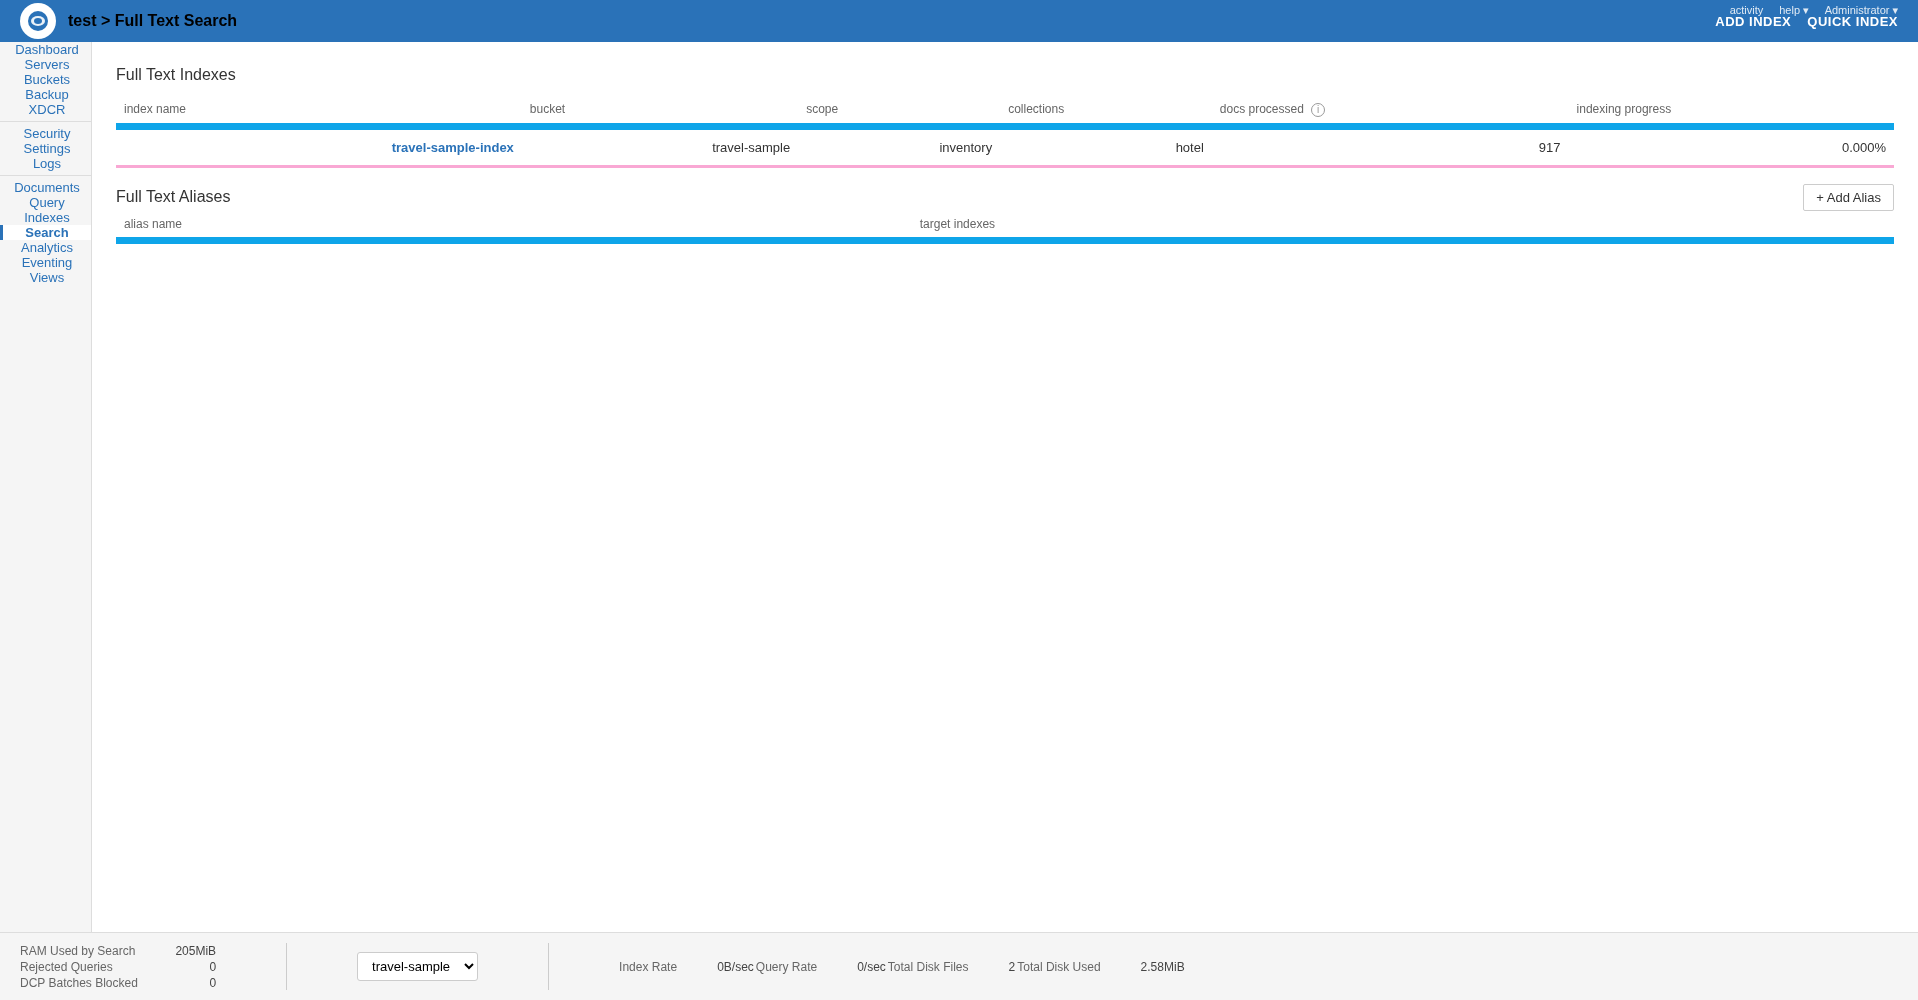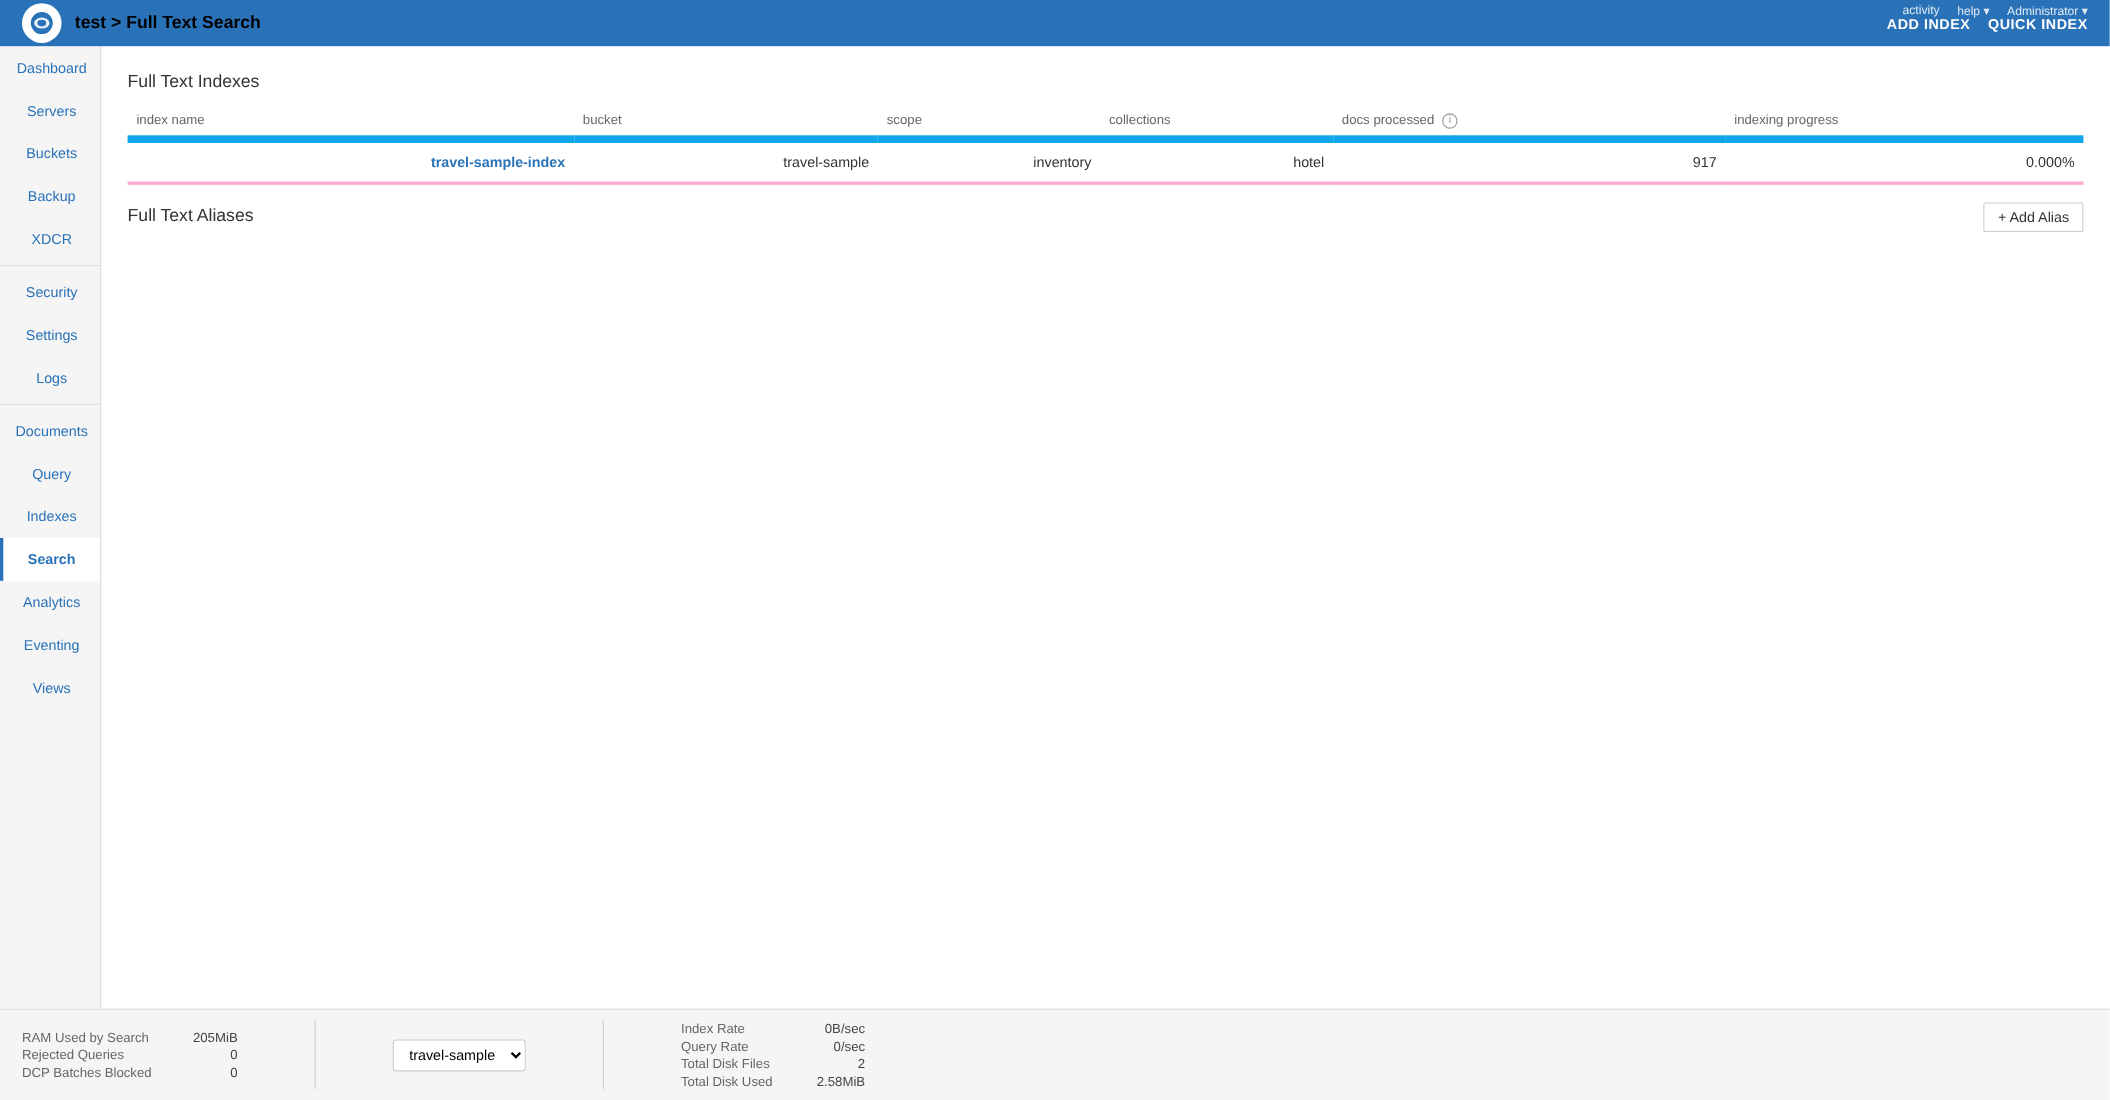--- a/index.html
+++ b/index.html
@@ -72,21 +72,21 @@
     .sidebar {
       width: 92px;
       background: #f5f5f5;
       border-right: 1px solid #ddd;
       display: flex;
       flex-direction: column;
       flex-shrink: 0;
       overflow-y: auto;
     }
     .sidebar-item {
-      padding: 12px 8px;
+      padding: 0 8px;
       text-align: center;
       cursor: pointer;
       color: #2a72b8;
       font-size: 13px;
       border-left: 3px solid transparent;
     }
     .sidebar-item.active {
       border-left: 3px solid #2a72b8;
       background: #fff;
       font-weight: bold;
@@ -217,21 +217,20 @@
     }
     .footer-bucket-select select {
       padding: 5px 10px;
       border: 1px solid #ccc;
       border-radius: 3px;
       font-size: 13px;
       background: white;
     }
     .footer-right-stats {
       display: flex;
-      flex-direction: column;
       gap: 2px;
     }
   </style>
 </head>
 <body>
 
 <div class="header" style="position:relative;">
   <div class="header-top-links">
     <span>activity</span>
     <span>help ▾</span>
@@ -304,20 +303,31 @@
         </tr>
       </tbody>
     </table>
 
 
     <div class="aliases-header">
       <h2 class="section-title" style="margin-bottom:0;">Full Text Aliases</h2>
       <button class="add-alias-btn">+ Add Alias</button>
     </div>
 
+    <table class="data-table">
+      <thead>
+        <tr>
+          <th>alias name</th>
+          <th>target indexes</th>
+        </tr>
+      </thead>
+      <tbody>
+        
+      </tbody>
+    </table>
 
   </main>
 </div>
 
 <div class="footer">
   <div class="footer-stat-group">
     <div class="footer-stat">
       <span class="footer-stat-label">RAM Used by Search</span>
       <span class="footer-stat-value">205MiB</span>
     </div>

